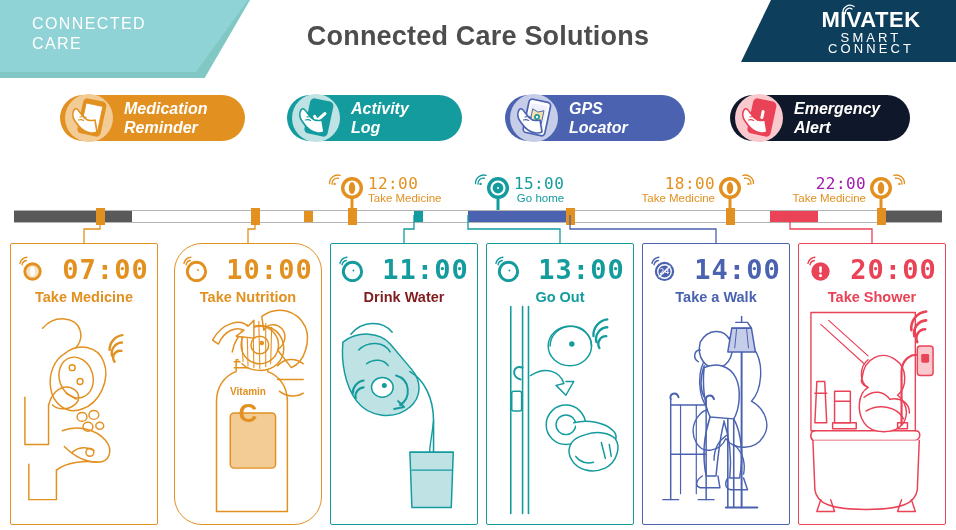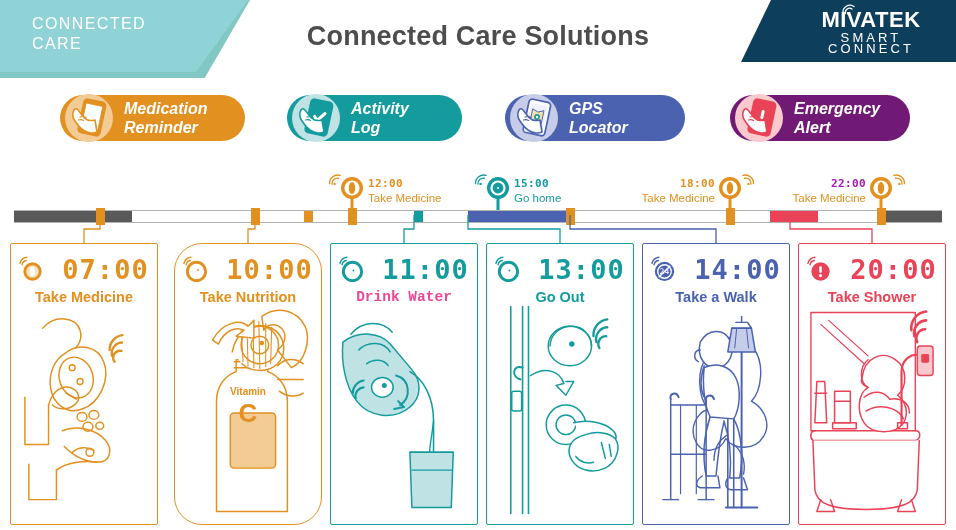--- a/index.html
+++ b/index.html
@@ -33,21 +33,21 @@
     line-height:19px;margin-left:11px;}
 
   
   .tl-zone{position:absolute;left:0;top:172px;width:956px;height:62px;}
   .tl-bar{position:absolute;left:14px;top:38px;width:928px;height:13px;
     background:#ffffff;border:1px solid #b3b3b3;box-sizing:border-box;}
   .tl-seg{position:absolute;top:39px;height:11px;}
   .tl-tick{position:absolute;top:36px;width:9px;height:17px;}
   .tl-pin{position:absolute;top:4px;width:26px;height:34px;}
   .tl-txt{position:absolute;top:4px;white-space:nowrap;}
-  .tl-time{font-size:11px;font-weight:bold;letter-spacing:.4px;line-height:15px;
+  .tl-time{font-size:16px;font-weight:normal;letter-spacing:.4px;line-height:15px;
     font-family:"DejaVu Sans Mono",monospace;}
   .tl-act{font-size:11.5px;line-height:15px;}
   .tl-wifi{position:absolute;top:2px;width:15px;height:11px;}
 
   
   .conn{position:absolute;left:0;top:215px;width:956px;height:30px;}
 
   
   .cards{position:absolute;left:0;top:243px;width:956px;height:285px;}
   .card{position:absolute;top:0;height:282px;background:#ffffff;
@@ -154,21 +154,21 @@
       <path d="M15 23 C17 22.2 19.5 22.6 21 23.6" stroke="#4a62b0" stroke-width="1.2" fill="none"></path>
       <path d="M13.5 26 C15.2 25.4 17.2 25.6 18.6 26.4" stroke="#4a62b0" stroke-width="1.2" fill="none"></path>
     </g>
         </svg>
       </div>
       <div class="pill-label">
         <div>GPS</div>
         <div>Locator</div>
       </div>
     </div>
-    <div class="pill" style="left: 730px; width: 180px; background: #701a75;">
+    <div class="pill" style="left: 730px; width: 180px; background: #0f172a;">
       <div class="pill-ic" style="background: rgb(249, 201, 206);">
         <svg viewBox="0 0 48 48" width="48" height="48">
     <g stroke-linejoin="round" stroke-linecap="round">
       <g transform="translate(27,23) rotate(12)">
         <rect x="-11" y="-16.5" width="22" height="34" rx="3.4" fill="#ea4256" stroke="#ea4256" stroke-width="1.7"></rect>
        <rect x="-8.4" y="-12.5" width="16.8" height="25" fill="#ea4256"></rect>
         <g>
                 <rect x="-1.5" y="-7" width="3" height="9" rx="1.3" fill="#ffffff"></rect>
              <circle cx="0" cy="5" r="1.8" fill="#ffffff"></circle>
               </g>
@@ -389,21 +389,21 @@
       <g transform="translate(0,-2)">
         <path d="M1 8.5 A8.5 8.5 0 0 1 8.2 2.2" stroke="#149b9e" stroke-width="1.5" fill="none" stroke-linecap="round"></path>
         <path d="M3.2 10 A5.4 5.4 0 0 1 7.6 5.6" stroke="#149b9e" stroke-width="1.5" fill="none" stroke-linecap="round"></path>
       </g>
               <circle cx="14" cy="15" r="9.5" fill="none" stroke="#149b9e" stroke-width="3"></circle>
         <circle cx="15" cy="14" r="1" fill="#149b9e"></circle>
             </svg>
           </div>
           <div class="card-time" style="color: rgb(20, 155, 158);">11:00</div>
         </div>
-        <div class="card-act" style="color: #ec4899; font-family: Liberation Mono, monospace;">Drink Water</div>
+        <div class="card-act" style="color: #7f1d1d;">Drink Water</div>
       </div>
       <div class="card-art" style="position: absolute;">
         <svg viewBox="0 0 132 212" width="100%" height="100%" preserveAspectRatio="xMidYMid meet">
       <g stroke="#149b9e" stroke-width="1.5" fill="none" stroke-linejoin="round" stroke-linecap="round">
         <path d="M4 36 C20 24 42 26 52 38 L74 64 C84 76 84 92 72 102 C56 116 30 112 18 96 C6 80 2 56 4 36 Z" fill="#bfe3e4"></path>
         <path d="M72 66 C86 74 96 92 96 116 L96 170" stroke-width="1.6"></path>
         <ellipse cx="44" cy="82" rx="11" ry="10" fill="#ffffff"></ellipse>
         <circle cx="46" cy="80" r="1.8" fill="#149b9e"></circle>
         <path d="M58 70 C72 74 74 92 62 100" stroke-width="2"></path>
         <path d="M60 96 L66 102 L56 104" stroke-width="2"></path>

